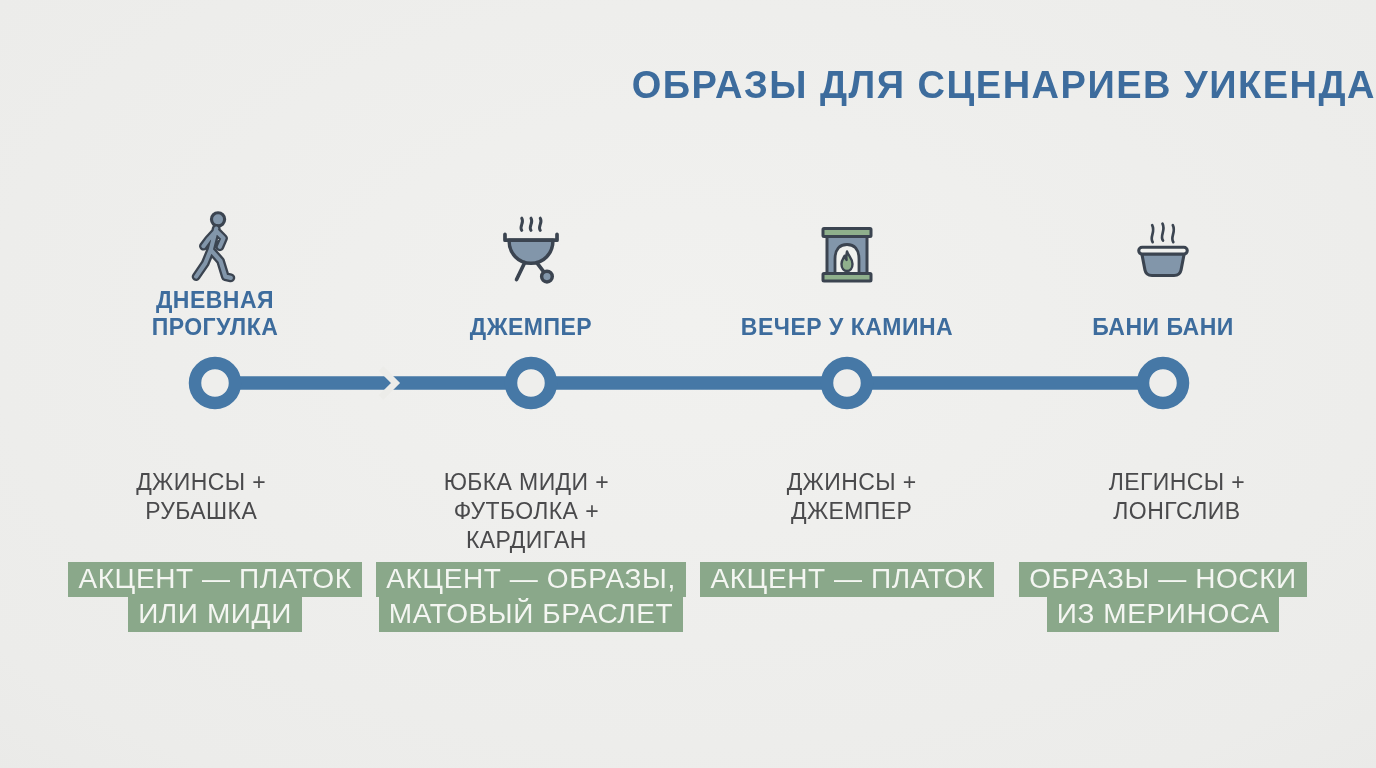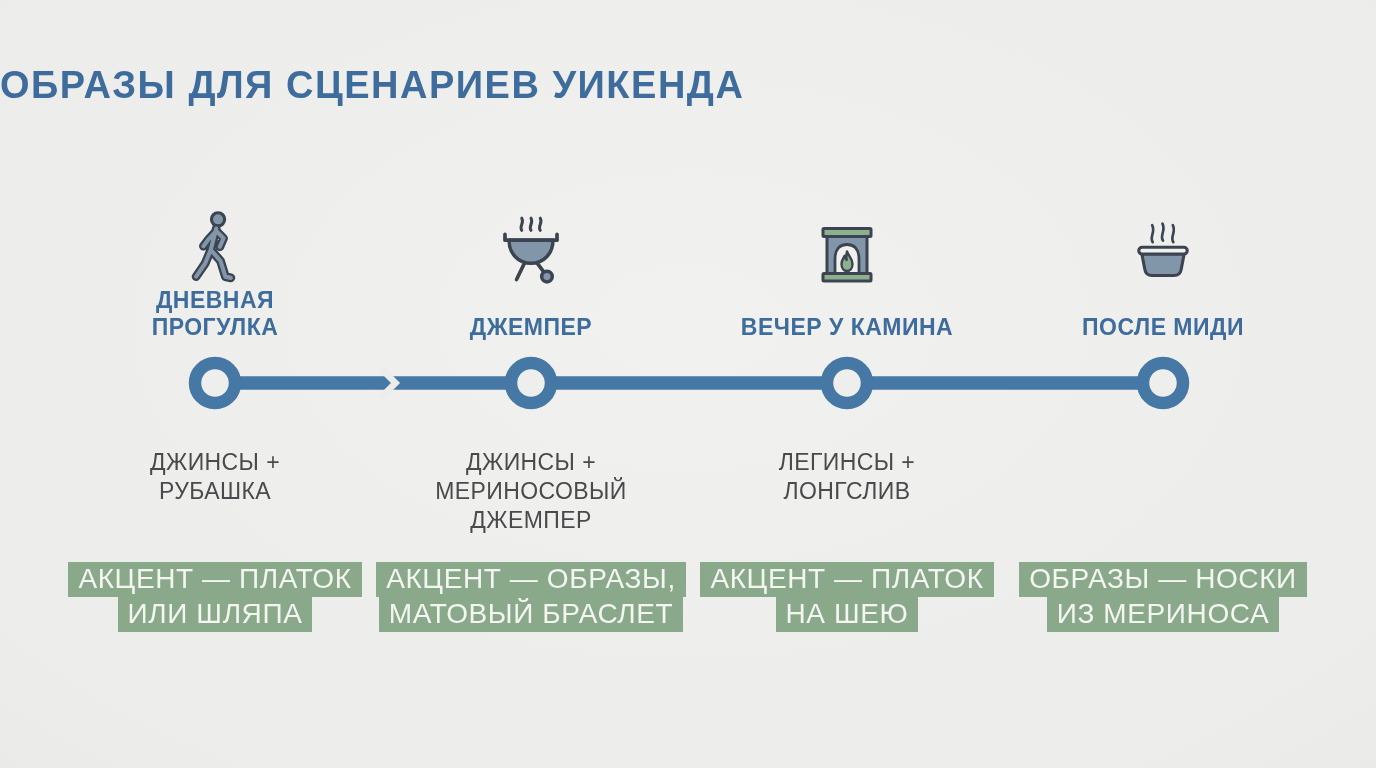--- a/index.html
+++ b/index.html
@@ -1,31 +1,31 @@
 <!DOCTYPE html>
 <html style="--color-title-blue: #3d6c9d; --color-timeline-blue: #4678a6; --color-accent-green: #8aa88a; --color-accent-text: #f4f6f2; --color-body-text: #4a4a4c; --color-background: #ececea; --color-icon-slate: #8296aa; --color-icon-dark: #3b4450; --color-icon-green: #8fb08c;"><head>
 <meta charset="utf-8">
 <style>
   html,body{margin:0;padding:0;}
   body{width:1376px;height:768px;font-family:"Liberation Sans",sans-serif;overflow:hidden;}
   .canvas{position:relative;width:1376px;height:768px;
     background:radial-gradient(115% 125% at 50% 42%, #f1f1ef 0%, #ececea 55%, #e2e2e0 100%);}
-  .title{position:absolute;top:64px;left:0;right:0;text-align:left;
+  .title{position:absolute;top:64px;left:0;right:0;text-align:right;
     font-size:38px;font-weight:bold;letter-spacing:1.5px;
     color:var(--color-title-blue,#3d6c9d);}
   .row{position:absolute;left:57px;width:1264px;display:flex;}
   .cell{width:316px;display:flex;flex-direction:column;align-items:center;text-align:right;}
   .icons-row{top:203px;height:84px;}
   .icons-row .cell{justify-content:flex-end;}
   .labels-row{top:285px;height:56px;}
   .labels-row .cell{justify-content:flex-end;}
   .scenario-label{font-size:23px;font-weight:bold;letter-spacing:.5px;line-height:27px;
     color:var(--color-title-blue,#3d6c9d);white-space:nowrap;}
   .timeline-svg{position:absolute;top:353px;left:0;width:1376px;height:60px;}
-  .outfit-row{top:448px;}
+  .outfit-row{top:468px;gap:37px;}
   .outfit-line{font-size:23px;font-weight:500;letter-spacing:.4px;line-height:29px;
     color:var(--color-body-text,#4a4a4c);white-space:nowrap;}
   .accent-row{top:562px;}
   .hl{display:inline-block;background:var(--color-accent-green,#8aa88a);
     color:var(--color-accent-text,#f4f6f2);font-size:28px;letter-spacing:.6px;
     line-height:25px;padding:4px 10px 6px;white-space:nowrap;}
   
   .st-dark{stroke:var(--color-icon-dark,#3b4450);}
   .st-slate{stroke:var(--color-icon-slate,#8296aa);}
   .f-slate{fill:var(--color-icon-slate,#8296aa);}
@@ -82,63 +82,66 @@
     </div>
     <div class="cell">
       <div class="scenario-label">ДЖЕМПЕР</div>
       <div class="scenario-label"></div>
     </div>
     <div class="cell">
       <div class="scenario-label">ВЕЧЕР У КАМИНА</div>
       <div class="scenario-label"></div>
     </div>
     <div class="cell">
-      <div class="scenario-label">ПОСЛЕ МИДИ</div>
+      <div class="scenario-label">БАНИ БАНИ</div>
       <div class="scenario-label"></div>
     </div>
   </div>
 
   <svg class="timeline-svg" viewBox="0 0 1376 60">
     <line x1="215" y1="30" x2="1163" y2="30" stroke="#4678a6" stroke-width="13.5"></line>
     <polyline points="381,15.5 395.5,30 381,44.5" fill="none" stroke="#ecece9" stroke-width="6.5"></polyline>
     <circle cx="215" cy="30" r="20" fill="#eeeeec" stroke="#4678a6" stroke-width="12.5"></circle>
     <circle cx="531" cy="30" r="20" fill="#eeeeec" stroke="#4678a6" stroke-width="12.5"></circle>
     <circle cx="847" cy="30" r="20" fill="#eeeeec" stroke="#4678a6" stroke-width="12.5"></circle>
     <circle cx="1163" cy="30" r="20" fill="#eeeeec" stroke="#4678a6" stroke-width="12.5"></circle>
   </svg>
 
   <div class="row outfit-row">
     <div class="cell">
       <div class="outfit-line">ДЖИНСЫ +</div>
       <div class="outfit-line">РУБАШКА</div>
     </div>
     <div class="cell">
+      <div class="outfit-line">ЮБКА МИДИ +</div>
+      <div class="outfit-line">ФУТБОЛКА +</div>
+      <div class="outfit-line">КАРДИГАН</div>
+    </div>
+    <div class="cell">
       <div class="outfit-line">ДЖИНСЫ +</div>
-      <div class="outfit-line">МЕРИНОСОВЫЙ</div>
       <div class="outfit-line">ДЖЕМПЕР</div>
     </div>
     <div class="cell">
       <div class="outfit-line">ЛЕГИНСЫ +</div>
       <div class="outfit-line">ЛОНГСЛИВ</div>
       <div class="outfit-line"></div>
     </div>
   </div>
 
   <div class="row accent-row">
     <div class="cell">
       <span class="hl">АКЦЕНТ — ПЛАТОК</span>
-      <span class="hl">ИЛИ ШЛЯПА</span>
+      <span class="hl">ИЛИ МИДИ</span>
     </div>
     <div class="cell">
       <span class="hl">АКЦЕНТ — ОБРАЗЫ,</span>
       <span class="hl">МАТОВЫЙ БРАСЛЕТ</span>
     </div>
     <div class="cell">
       <span class="hl">АКЦЕНТ — ПЛАТОК</span>
-      <span class="hl">НА ШЕЮ</span>
     </div>
     <div class="cell">
       <span class="hl">ОБРАЗЫ — НОСКИ</span>
       <span class="hl">ИЗ МЕРИНОСА</span>
     </div>
   </div>
 
 </div>
 
 </body></html>

